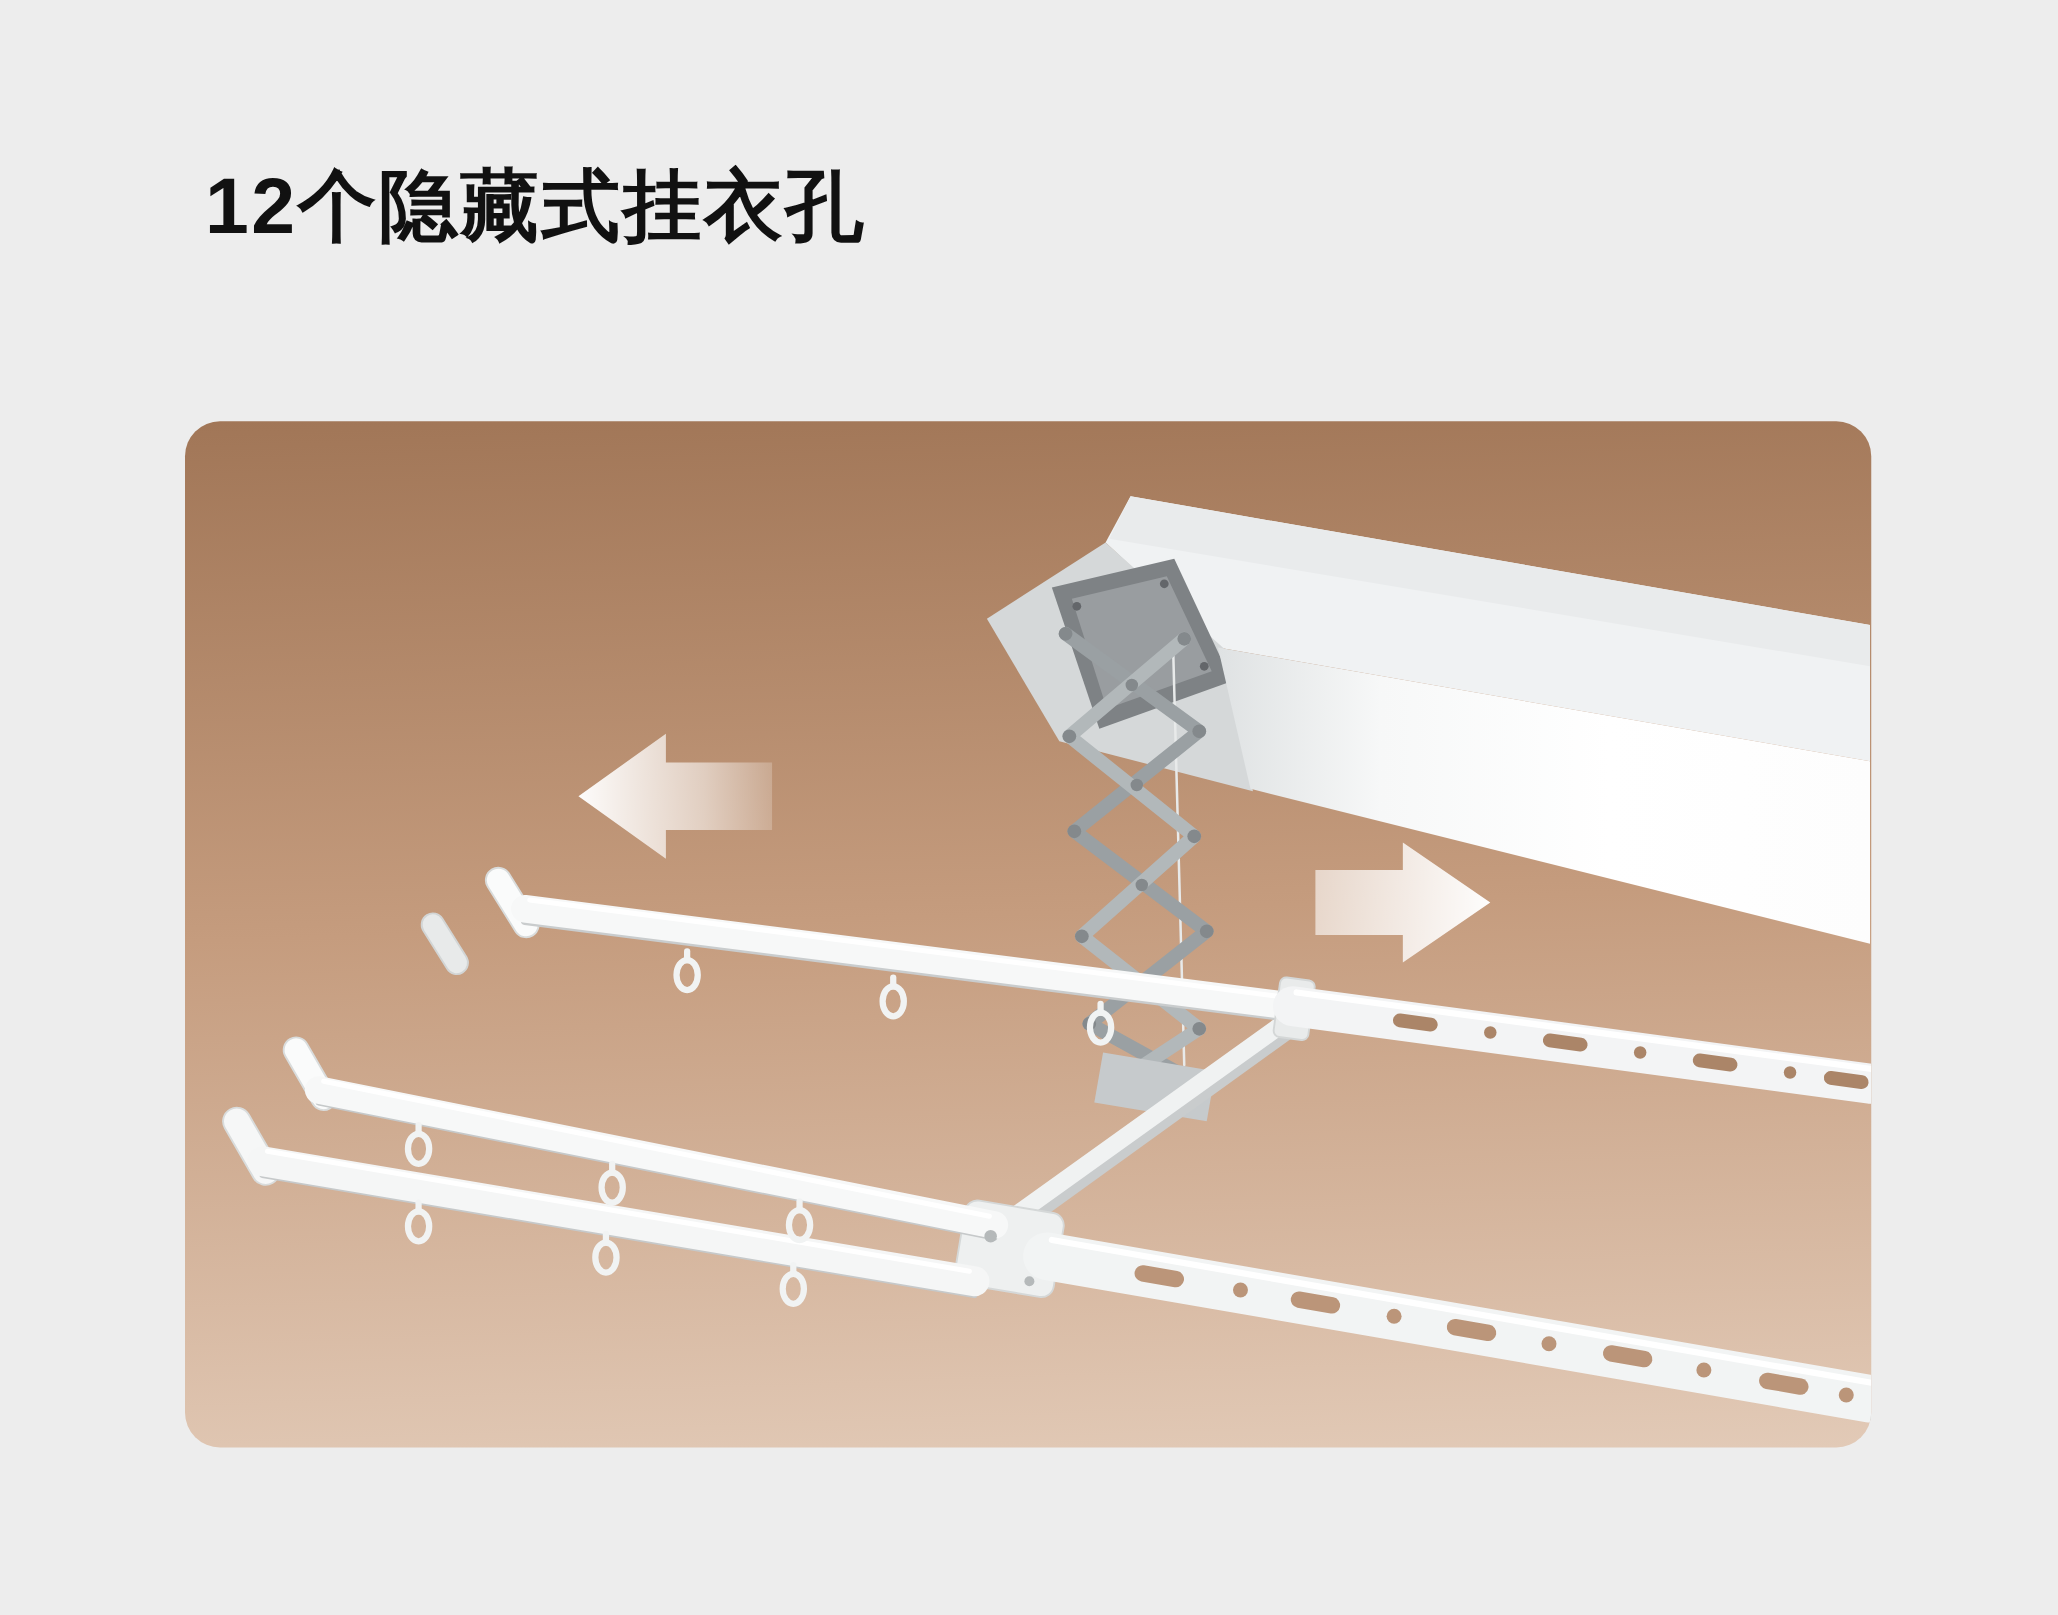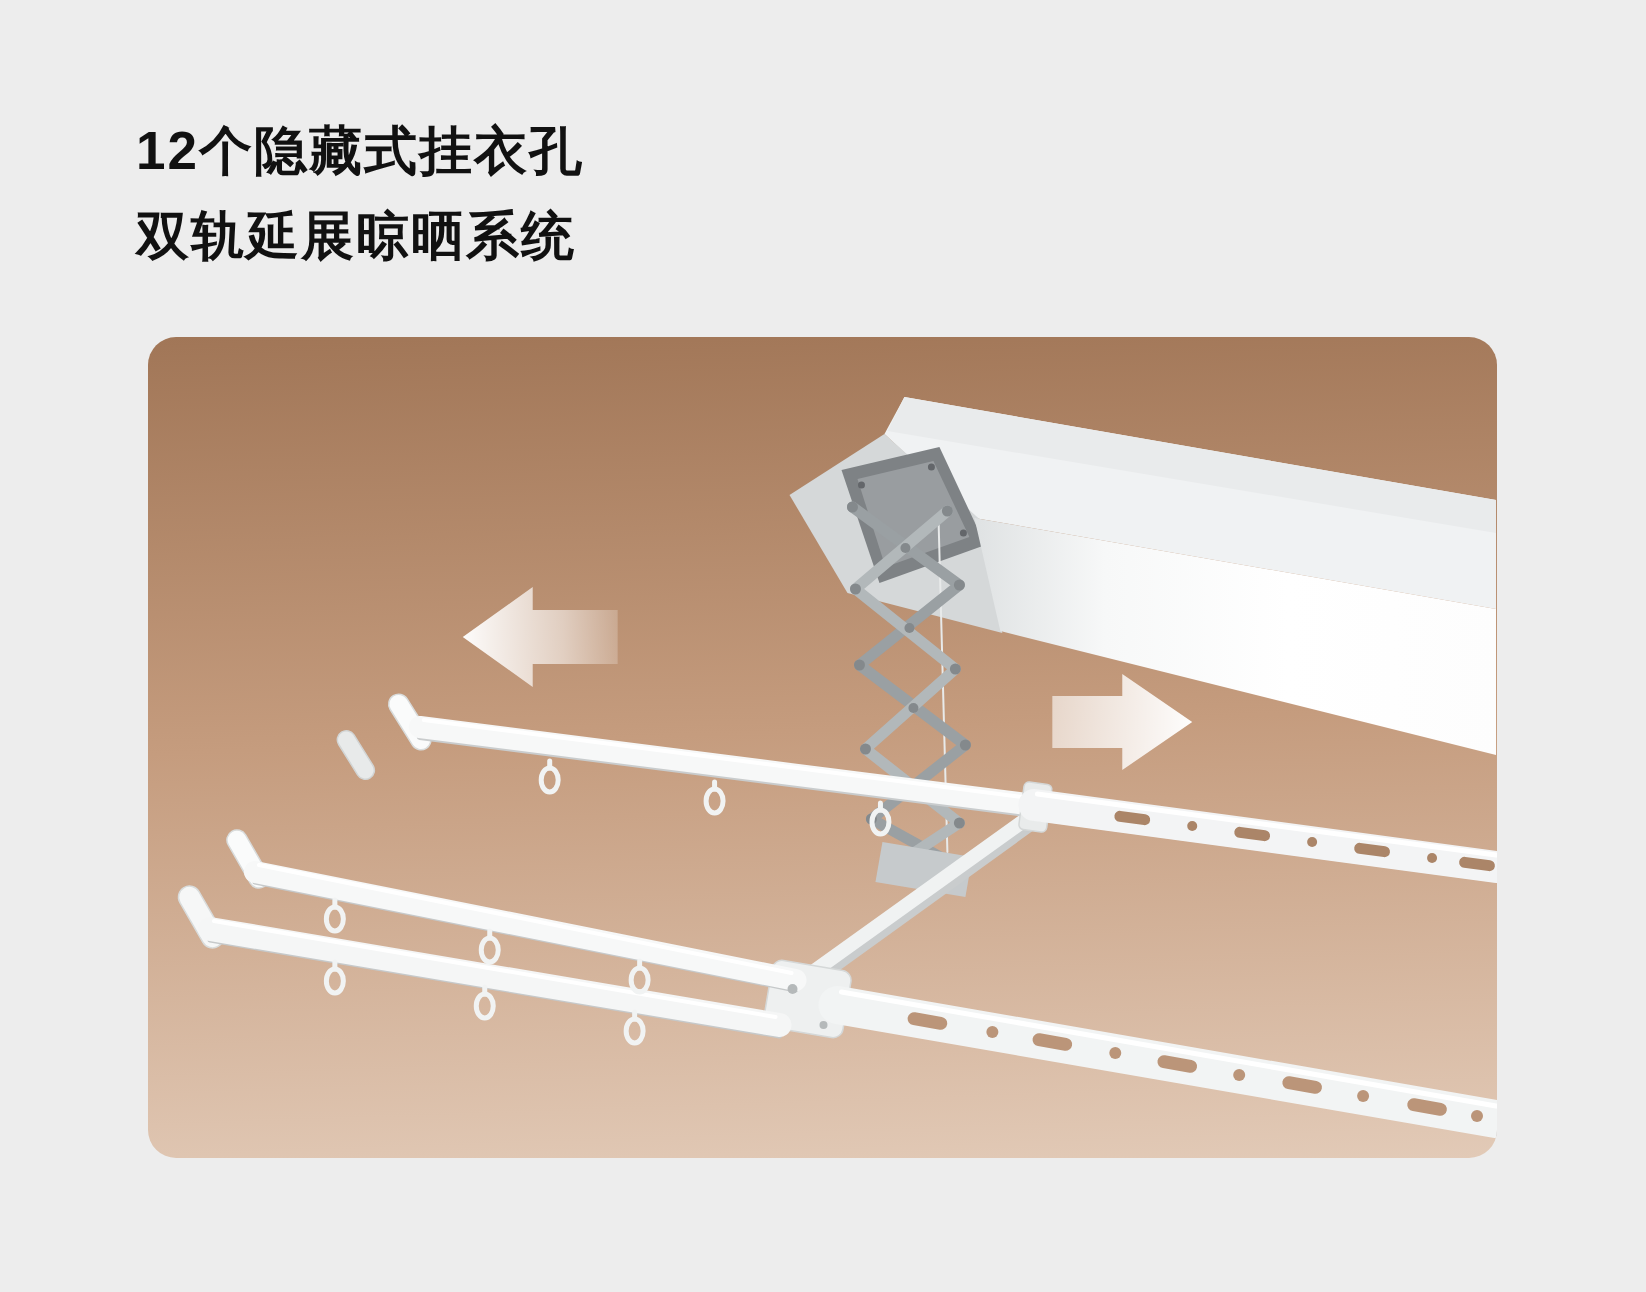--- a/index.html
+++ b/index.html
@@ -4,24 +4,24 @@
 <style>
   html,body{margin:0;padding:0;}
   body{
     width:1646px;height:1292px;
     background:var(--page-bg,#ededed);
     font-family:"Liberation Sans","DejaVu Sans",sans-serif;
     position:relative;overflow:hidden;
   }
   .stage{position:absolute;inset:0;}
   .headline{
-    position:absolute;left:136px;top:72px;
+    position:absolute;left:164px;top:72px;
     color:var(--title-color,#111);
     font-weight:700;
-    font-size:53px;
+    font-size:63px;
     line-height:1.62;
     letter-spacing:2px;
   }
   .headline .line{display:block;white-space:nowrap;}
   .feature-card{
     position:absolute;left:148px;top:337px;width:1349px;height:821px;
     border-radius:28px;overflow:hidden;
     background:linear-gradient(178deg,
       var(--grad-top,#a17657) 0%,
       var(--grad-mid,#c59c7e) 48%,
@@ -29,21 +29,20 @@
   }
   .feature-card svg{display:block;width:100%;height:100%;}
 </style>
 </head>
 <body>
 
 <div class="stage">
 
   <h1 class="headline">
     <span class="line">12个隐藏式挂衣孔</span>
-    <span class="line">双轨延展晾晒系统</span>
   </h1>
 
   <div class="feature-card">
     <svg viewBox="0 0 1350 821" preserveAspectRatio="none">
       <defs>
         <linearGradient id="underGrad" x1="0" y1="0" x2="1" y2="0">
           <stop offset="0" stop-color="#dfe2e3"></stop>
           <stop offset="0.25" stop-color="#f7f8f8"></stop>
           <stop offset="0.6" stop-color="#ffffff"></stop>
           <stop offset="1" stop-color="#fdfdfd"></stop>

